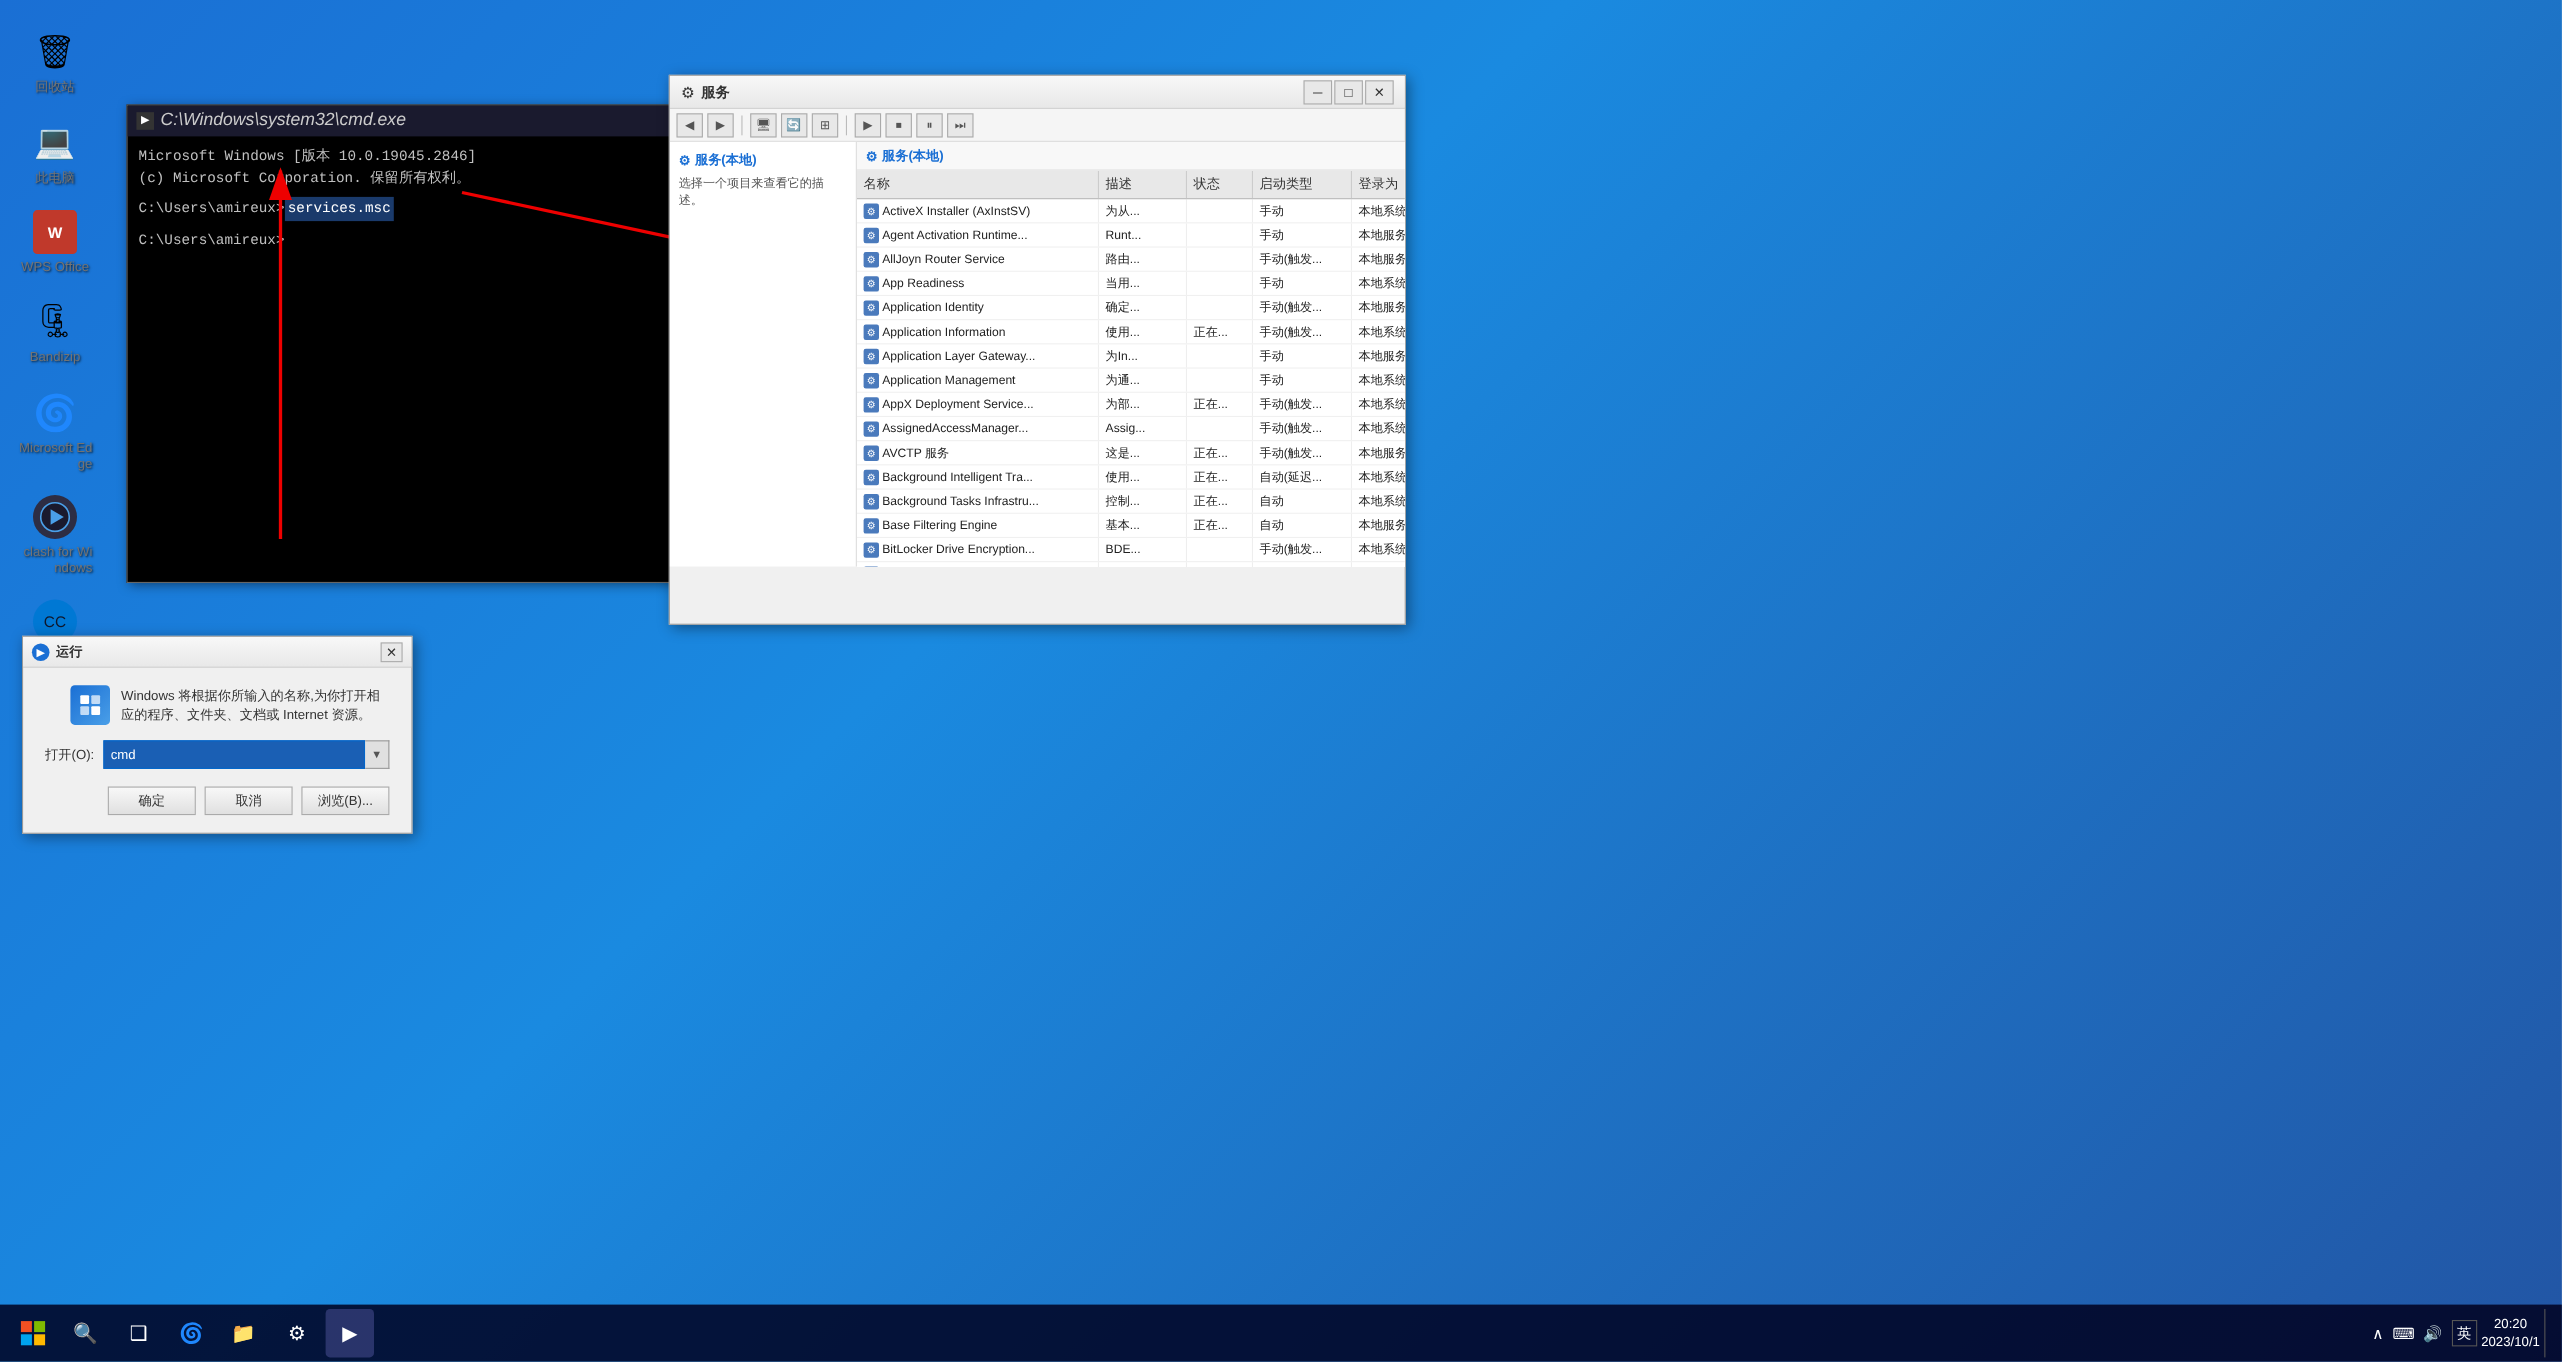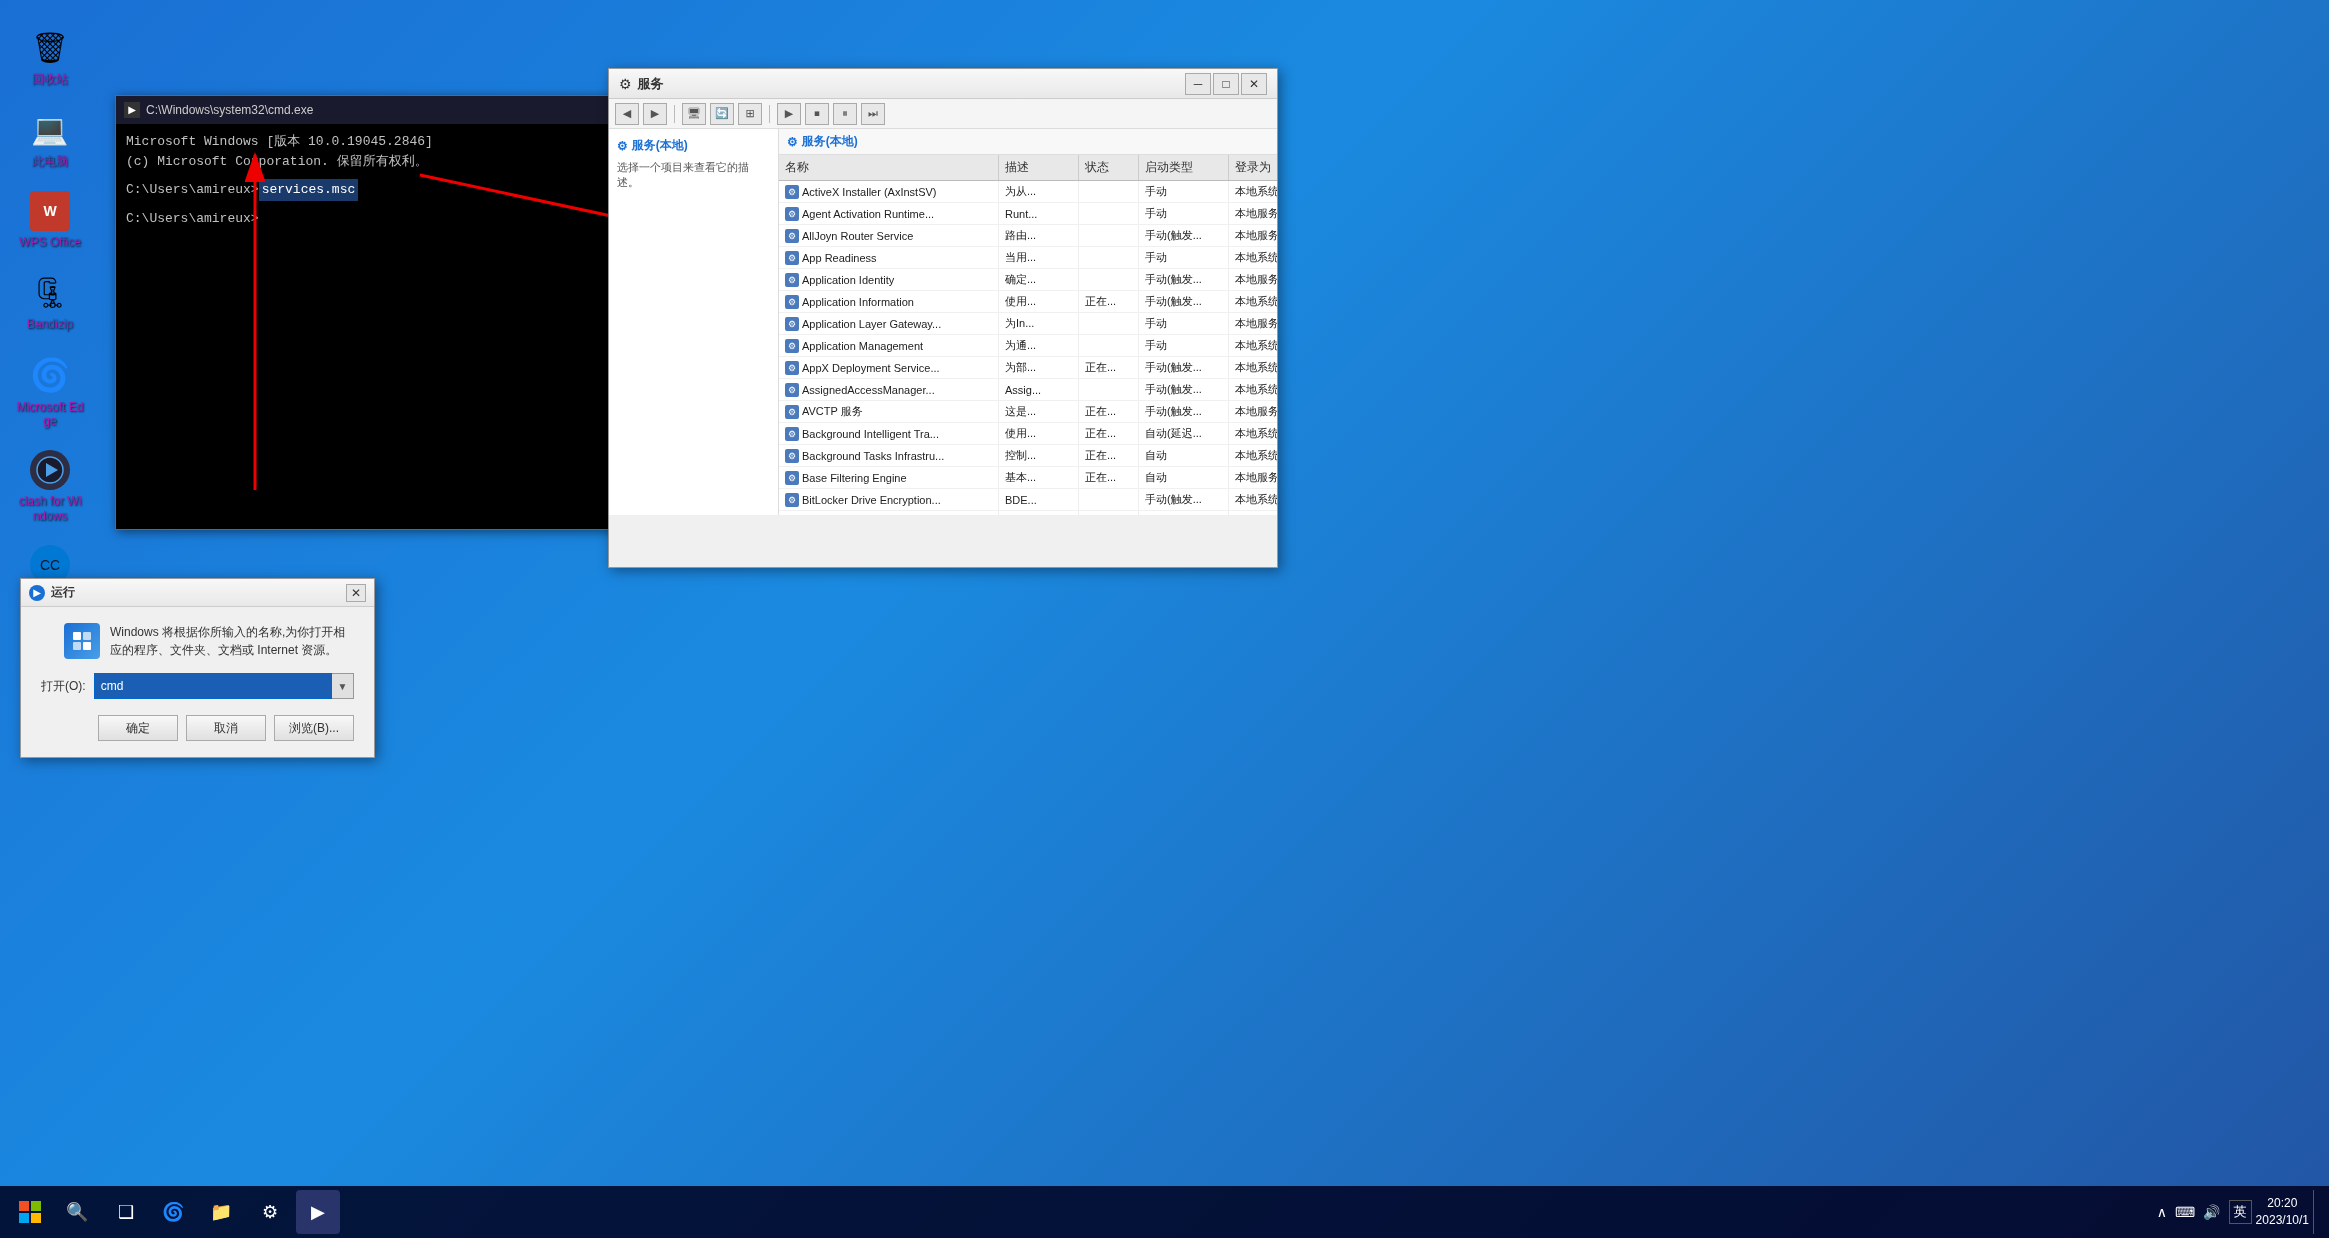--- a/index.html
+++ b/index.html
@@ -34,22 +34,22 @@
       width: 42px;
       height: 42px;
       display: flex;
       align-items: center;
       justify-content: center;
       font-size: 30px;
       margin-bottom: 4px;
     }
     .desktop-icon .icon-label {
       font-size: 12px;
-      color: #a21caf;
-      text-align: center;
+      color: #737373;
+      text-align: right;
       text-shadow: 1px 1px 2px rgba(0,0,0,0.8);
       line-height: 1.2;
       word-break: break-all;
     }
 
     
     .cmd-window {
       position: absolute;
       top: 95px;
       left: 115px;
@@ -519,21 +519,21 @@
     </div>
     <div class="desktop-icon">
       <div class="icon-img" style="background:#0078d4;border-radius:50%;width:40px;height:40px;display:flex;align-items:center;justify-content:center;color:#0f172a;font-weight:normal;font-size:14px;">CC</div>
       <div class="icon-label">CCleaner - 极速方式</div>
     </div>
   </div>
 
   <div class="cmd-window">
     <div class="cmd-titlebar">
       <span class="cmd-icon">▶</span>
-      <span style="font-size:12px;">C:\Windows\system32\cmd.exe</span>
+      <span style="font-size:16px;font-style:italic;">C:\Windows\system32\cmd.exe</span>
       <span style="flex:1;"></span>
       <span style="margin-left:8px;cursor:pointer;">─</span>
       <span style="margin:0 6px;cursor:pointer;">□</span>
       <span style="cursor:pointer;">✕</span>
     </div>
     <div class="cmd-content">
       <div>Microsoft Windows [版本 10.0.19045.2846]</div>
       <div>(c) Microsoft Corporation. 保留所有权利。</div>
       <div style="margin-top:8px;">C:\Users\amireux&gt;<span class="cmd-highlight">services.msc</span></div>
       <div style="margin-top:8px;">C:\Users\amireux&gt;</div>

